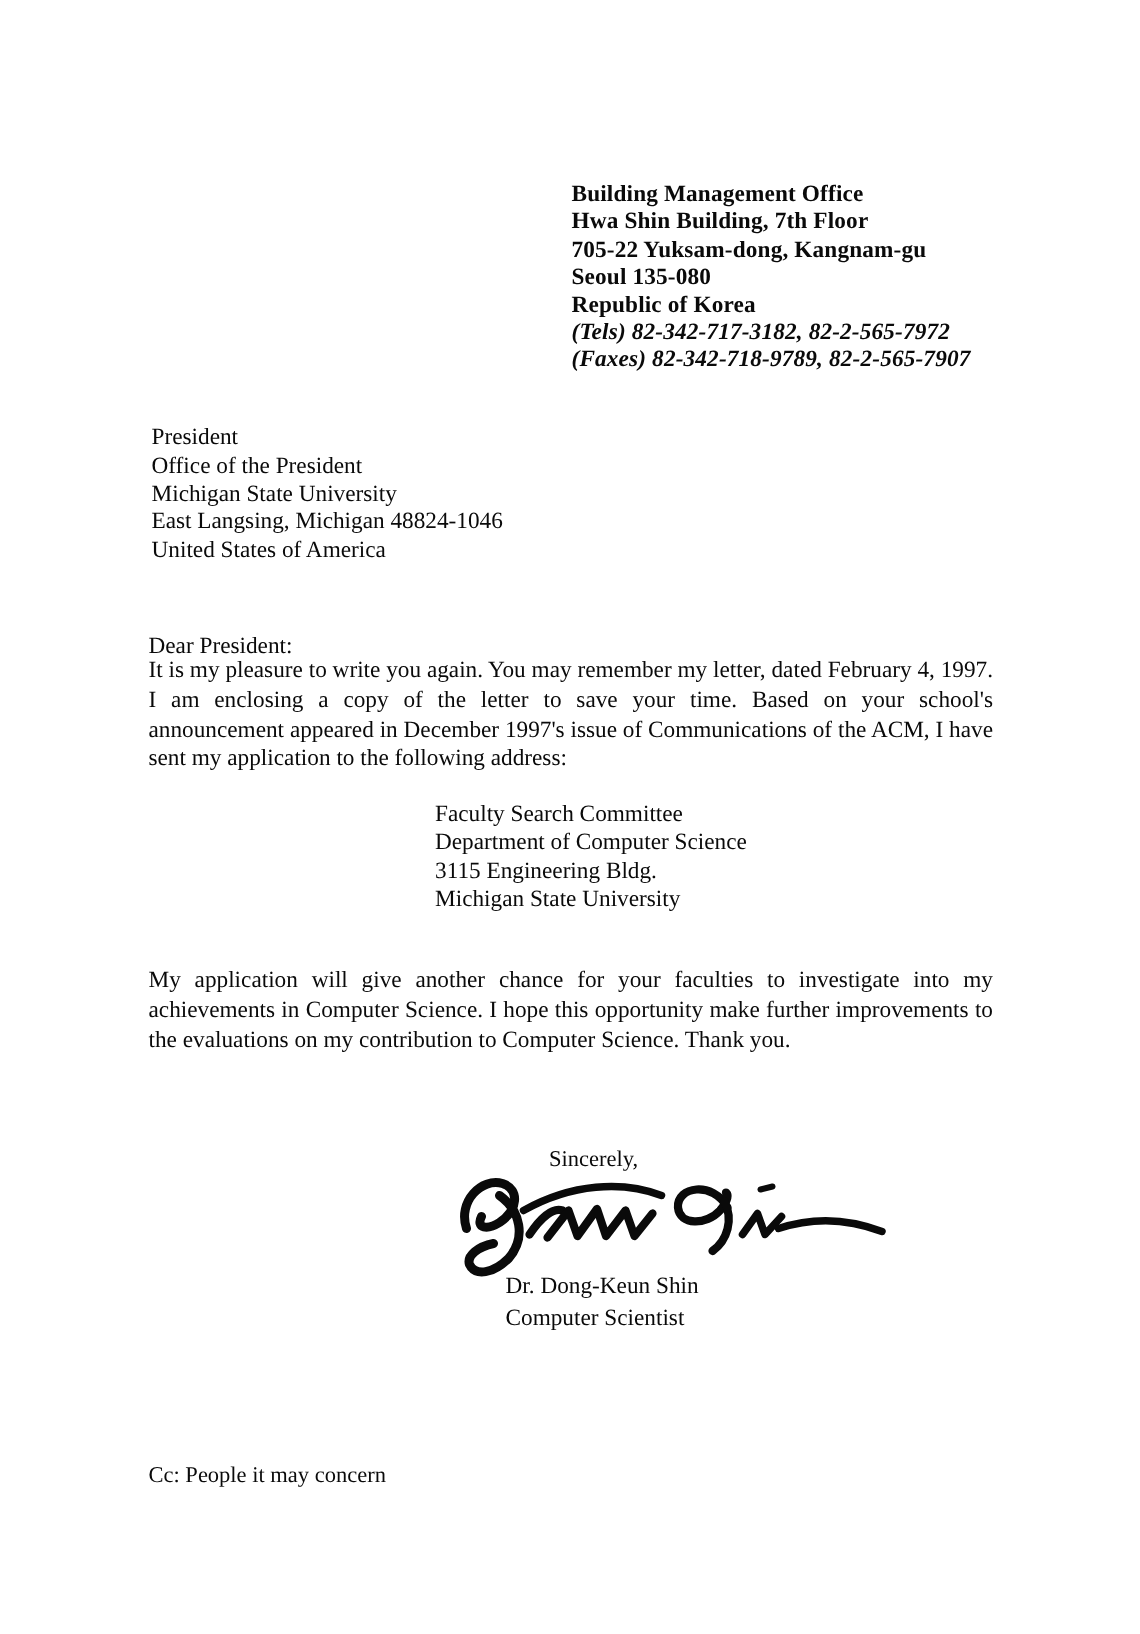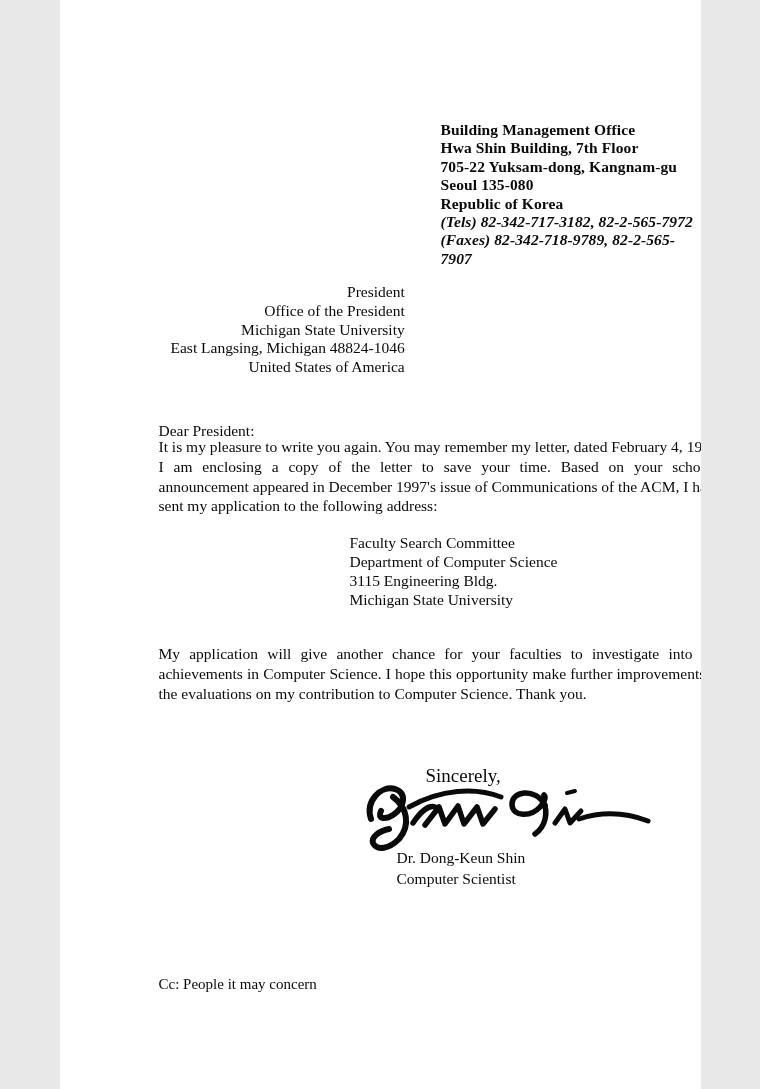--- a/index.html
+++ b/index.html
@@ -2,46 +2,45 @@
 <html><head>
 <meta charset="utf-8">
 <style>
   html, body {
     margin: 0;
     padding: 0;
     background: #e8e8e8;
   }
   .page {
     position: relative;
-    width: 641px;
+    width: 760px;
     height: 1089px;
     margin: 0 auto;
     background: #ffffff;
     font-family: "Liberation Serif", "DejaVu Serif", serif;
     color: #0a0a0a;
     overflow: hidden;
   }
   .abs { position: absolute; }
   .sender {
     left: 381px;
     top: 121px;
     font-size: 15.5px;
     line-height: 18.4px;
     font-weight: bold;
     letter-spacing: 0.1px;
   }
   .sender .contact {
     font-style: italic;
   }
   .recipient {
-    left: 111px;
+    left: 101px;
     top: 283px;
     font-size: 15.5px;
     line-height: 18.8px;
-    text-align: right;
   }
   .salutation {
     left: 99px;
     top: 397px;
     font-size: 15.5px;
     margin-top: 25px;
   }
   .para {
     left: 99px;
     width: 563px;
@@ -54,21 +53,21 @@
   .inside-address {
     left: 248px;
     top: 534px;
     font-size: 15.5px;
     line-height: 18.9px;
     margin-left: 42px;
   }
   .closing {
     left: 366px;
     top: 765px;
-    font-size: 19px;
+    font-size: 15px;
   }
   .signature {
     left: 299px;
     top: 777px;
     width: 292px;
     height: 76px;
   }
   .sig-block {
     left: 337px;
     top: 847px;

